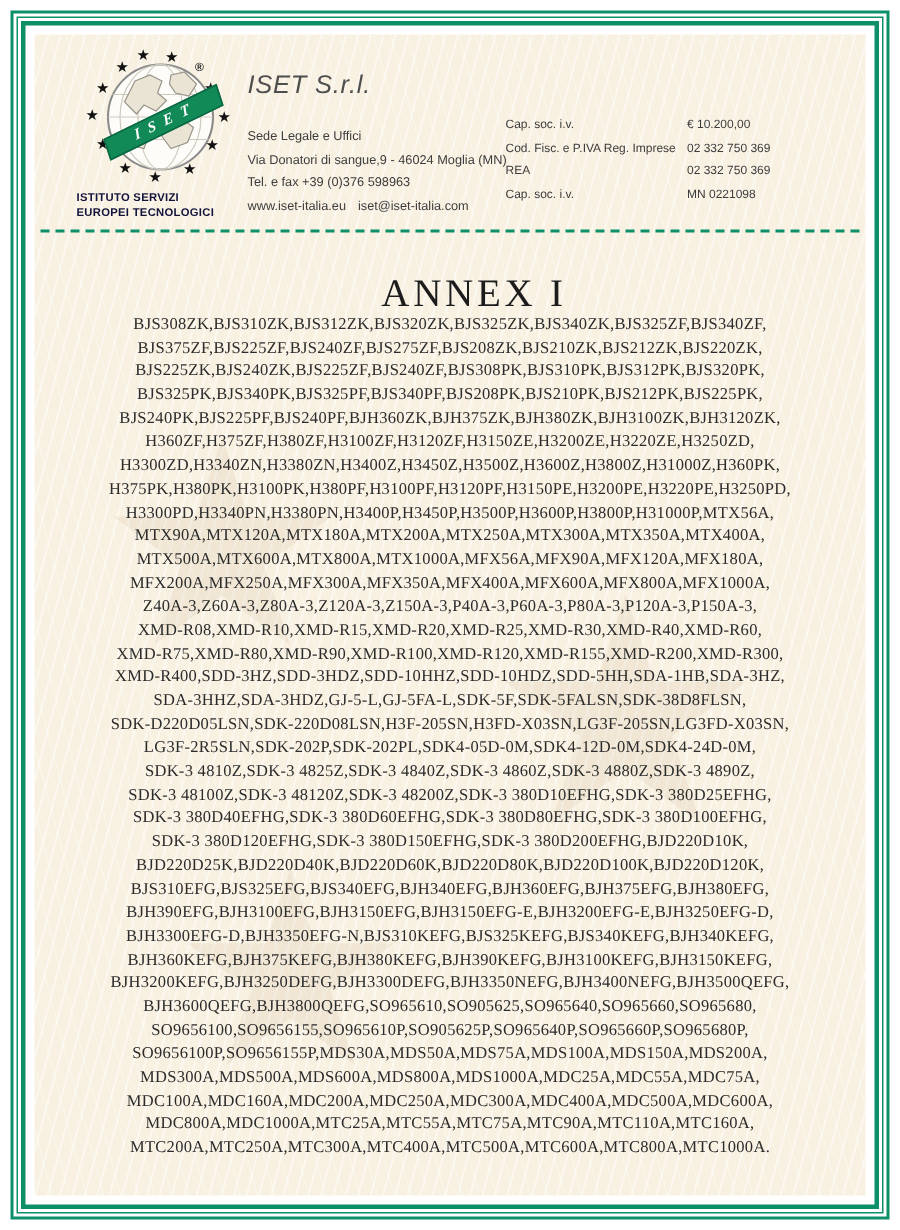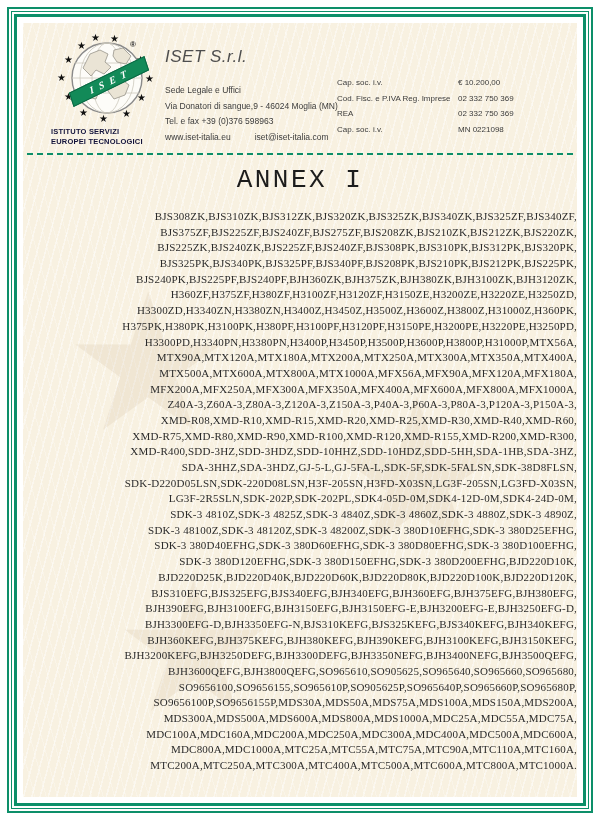--- a/index.html
+++ b/index.html
@@ -27,34 +27,34 @@
           color:#fff;font-family:"Liberation Serif",serif;font-style:italic;font-weight:bold;
           font-size:10px;letter-spacing:6px;text-align:center;line-height:14px;padding-left:4px;box-sizing:border-box;}
   .logo-caption{position:absolute;left:0;top:92px;width:116px;text-align:left;
           font-weight:bold;font-size:7.5px;line-height:9.5px;color:#12123a;letter-spacing:.2px;}
 
   .company{position:absolute;left:142px;top:24px;font-size:17px;color:#4e4e4e;letter-spacing:.5px;font-style:italic;}
   .addr{position:absolute;left:142px;top:60px;font-size:8.5px;color:#3c3c3c;}
   .addr .row{height:15.5px;line-height:15.5px;white-space:nowrap;}
   .addr a{color:#3c3c3c;text-decoration:none;}
   .addr .email{margin-left:6px;}
-  .website{margin-right:18px;}
+  .website{margin-right:2px;}
 
   .registry{position:absolute;left:314px;top:52px;width:226px;font-size:8px;color:#3c3c3c;}
   .registry .rrow{position:relative;height:15.5px;line-height:15.5px;white-space:nowrap;}
   .registry .rlabel{display:inline-block;}
   .registry .rvalue{position:absolute;left:121px;top:0;}
 
   .rule{position:absolute;left:4px;right:4px;top:130px;border-top:2px dashed #0d8f69;}
 
-  .annex-title{position:absolute;left:0;top:142px;width:100%;margin:0;text-align:center;
-        font-family:Liberation Mono, monospace;font-weight:normal;font-size:26px;
+  .annex-title{position:absolute;left:0;top:142px;width:100%;margin:16px;text-align:center;
+        font-family:Liberation Serif, serif;font-weight:normal;font-size:26px;
         letter-spacing:2.5px;color:#1c1c1c;}
 
-  .codes{position:absolute;left:0;top:186px;width:100%;display:flex;flex-direction:column;align-items:flex-end;}
+  .codes{position:absolute;left:0;top:186px;width:100%;display:flex;flex-direction:column;align-items:center;}
   .code-line{white-space:nowrap;font-family:"Liberation Serif",serif;font-size:11px;
         line-height:15.7px;height:15.7px;color:#2b2b2b;letter-spacing:.2px;}
 </style>
 </head>
 <body>
 
 <div class="page">
   <div class="f1"></div>
   <div class="f2"></div>
   <div class="f3"></div>

